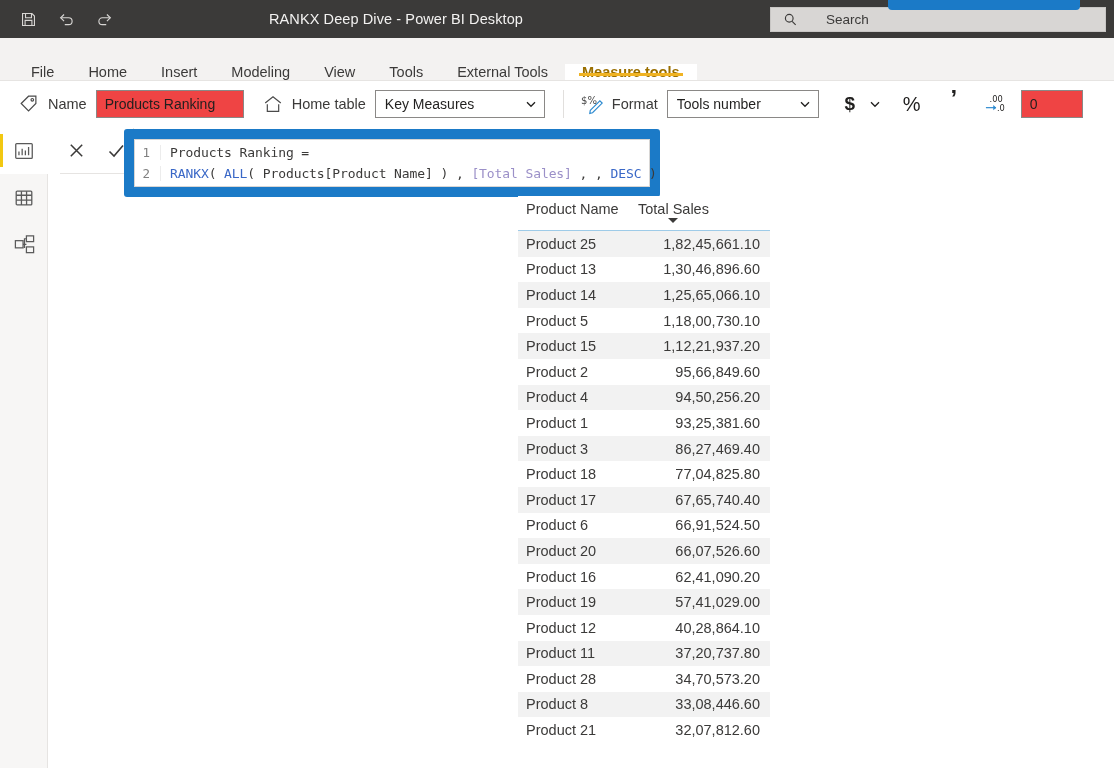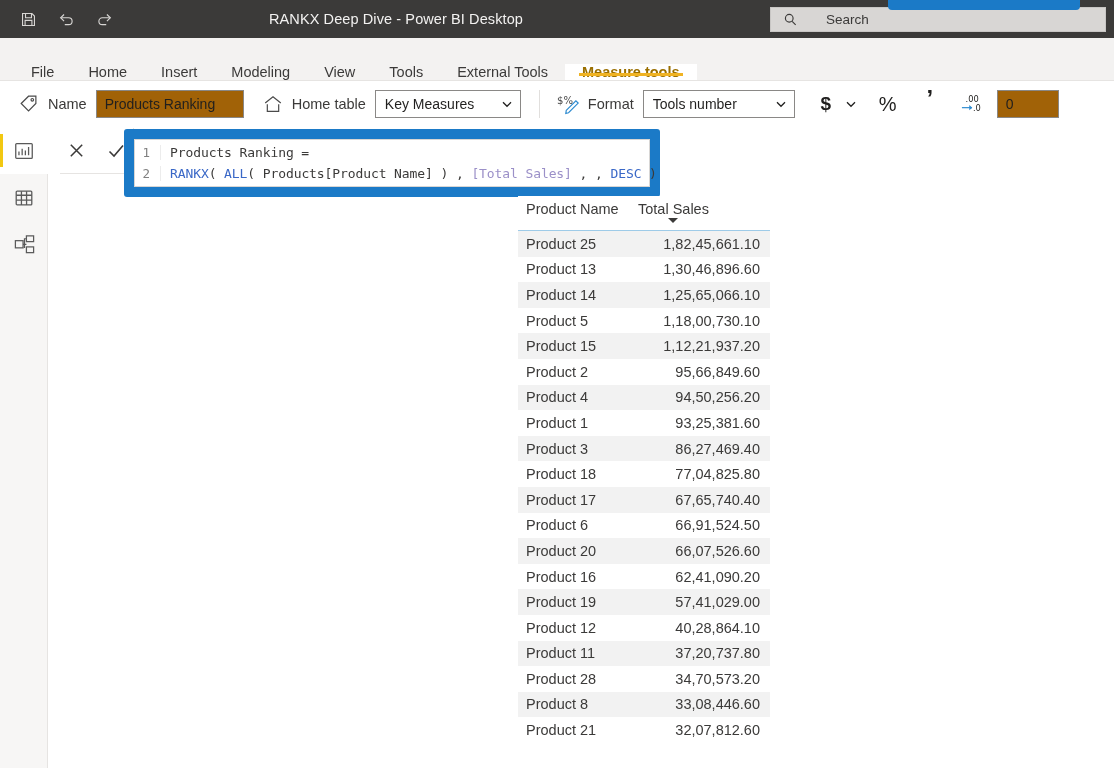--- a/index.html
+++ b/index.html
@@ -61,21 +61,21 @@
 
   
   .toolbar {
     position: absolute; left: 0; top: 81px; width: 1114px; height: 46px;
     background: #ffffff; display: flex; align-items: center;
   }
   .tool-group { display: flex; align-items: center; height: 46px; }
   .tool-ico { width: 30px; display:flex; align-items:center; justify-content:center; color:#4a4a4a; }
   .tool-label { font-size: 14.5px; color: #3b3a39; margin: 0 9px 0 4px; white-space: nowrap; }
   .tool-input {
-    height: 28px; border: 1px solid #8a8886; background: #a16207;
+    height: 28px; border: 1px solid #8a8886; background: #ef4444;
     font-family: "Liberation Sans", sans-serif; font-size: 14px; color: #201f1e;
     padding: 0 8px; outline: none;
   }
   .tool-select {
     height: 28px; border: 1px solid #8a8886; background: #fff;
     display: flex; align-items: center; justify-content: space-between;
     font-size: 14px; color: #201f1e; padding: 0 7px 0 9px; gap: 10px;
   }
   .vsep { width:1px; height: 28px; background: #e1dfdd; margin: 0 6px; }
   .icon-btn { width: 30px; height: 30px; display:flex; align-items:center; justify-content:center; color:#201f1e; }
@@ -225,21 +225,21 @@
     </div>
 
     <div class="tool-group" style="padding-left:14px;">
       <span class="tool-ico">
         <svg width="22" height="22" viewBox="0 0 24 24" fill="none" stroke="currentColor" stroke-width="1.3">
           <path d="M3.5 11 12 4.2l8.5 6.8"></path>
             <path d="M5.8 12.4V20h12.4v-7.6"></path>
         </svg>
       </span>
       <span class="tool-label">Home table</span>
-      <div class="tool-select" style="width:146px;">
+      <div class="tool-select" style="width:170px;">
         <span>Key Measures</span>
         <svg width="12" height="12" viewBox="0 0 12 12" fill="none" stroke="currentColor" stroke-width="1.3">
             <path d="M2 4.3 6 8.3l4-4"></path>
           </svg>
       </div>
     </div>
 
     <div class="vsep" style="margin-left:18px;"></div>
 
     <div class="tool-group" style="padding-left:8px;">

